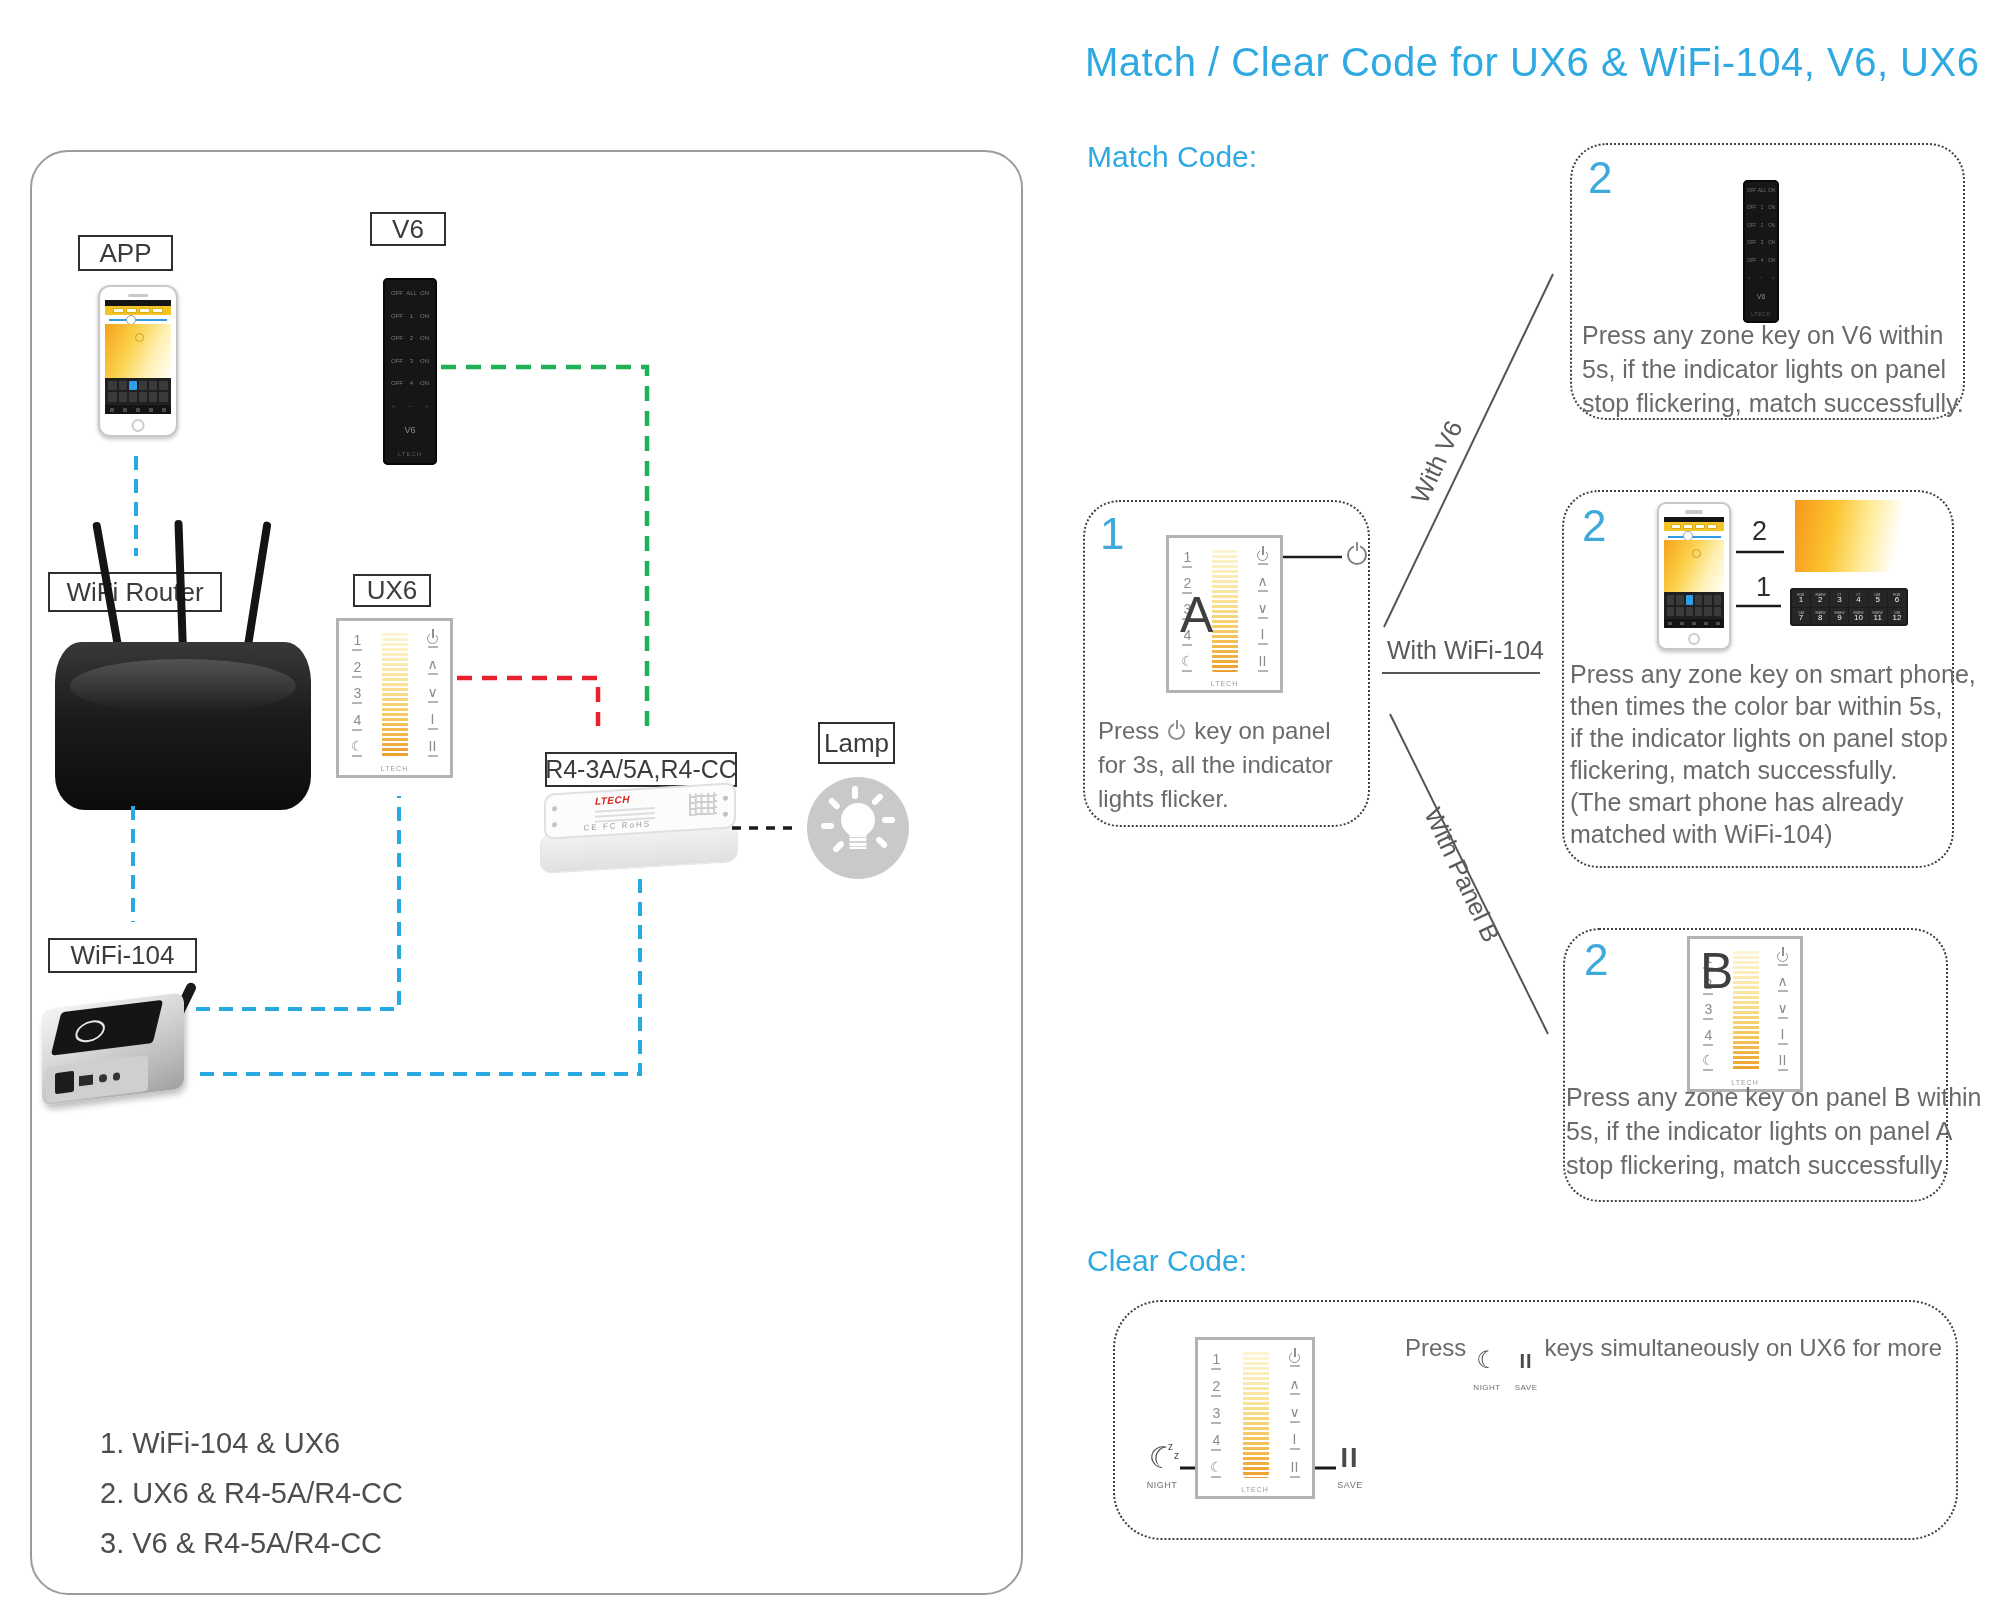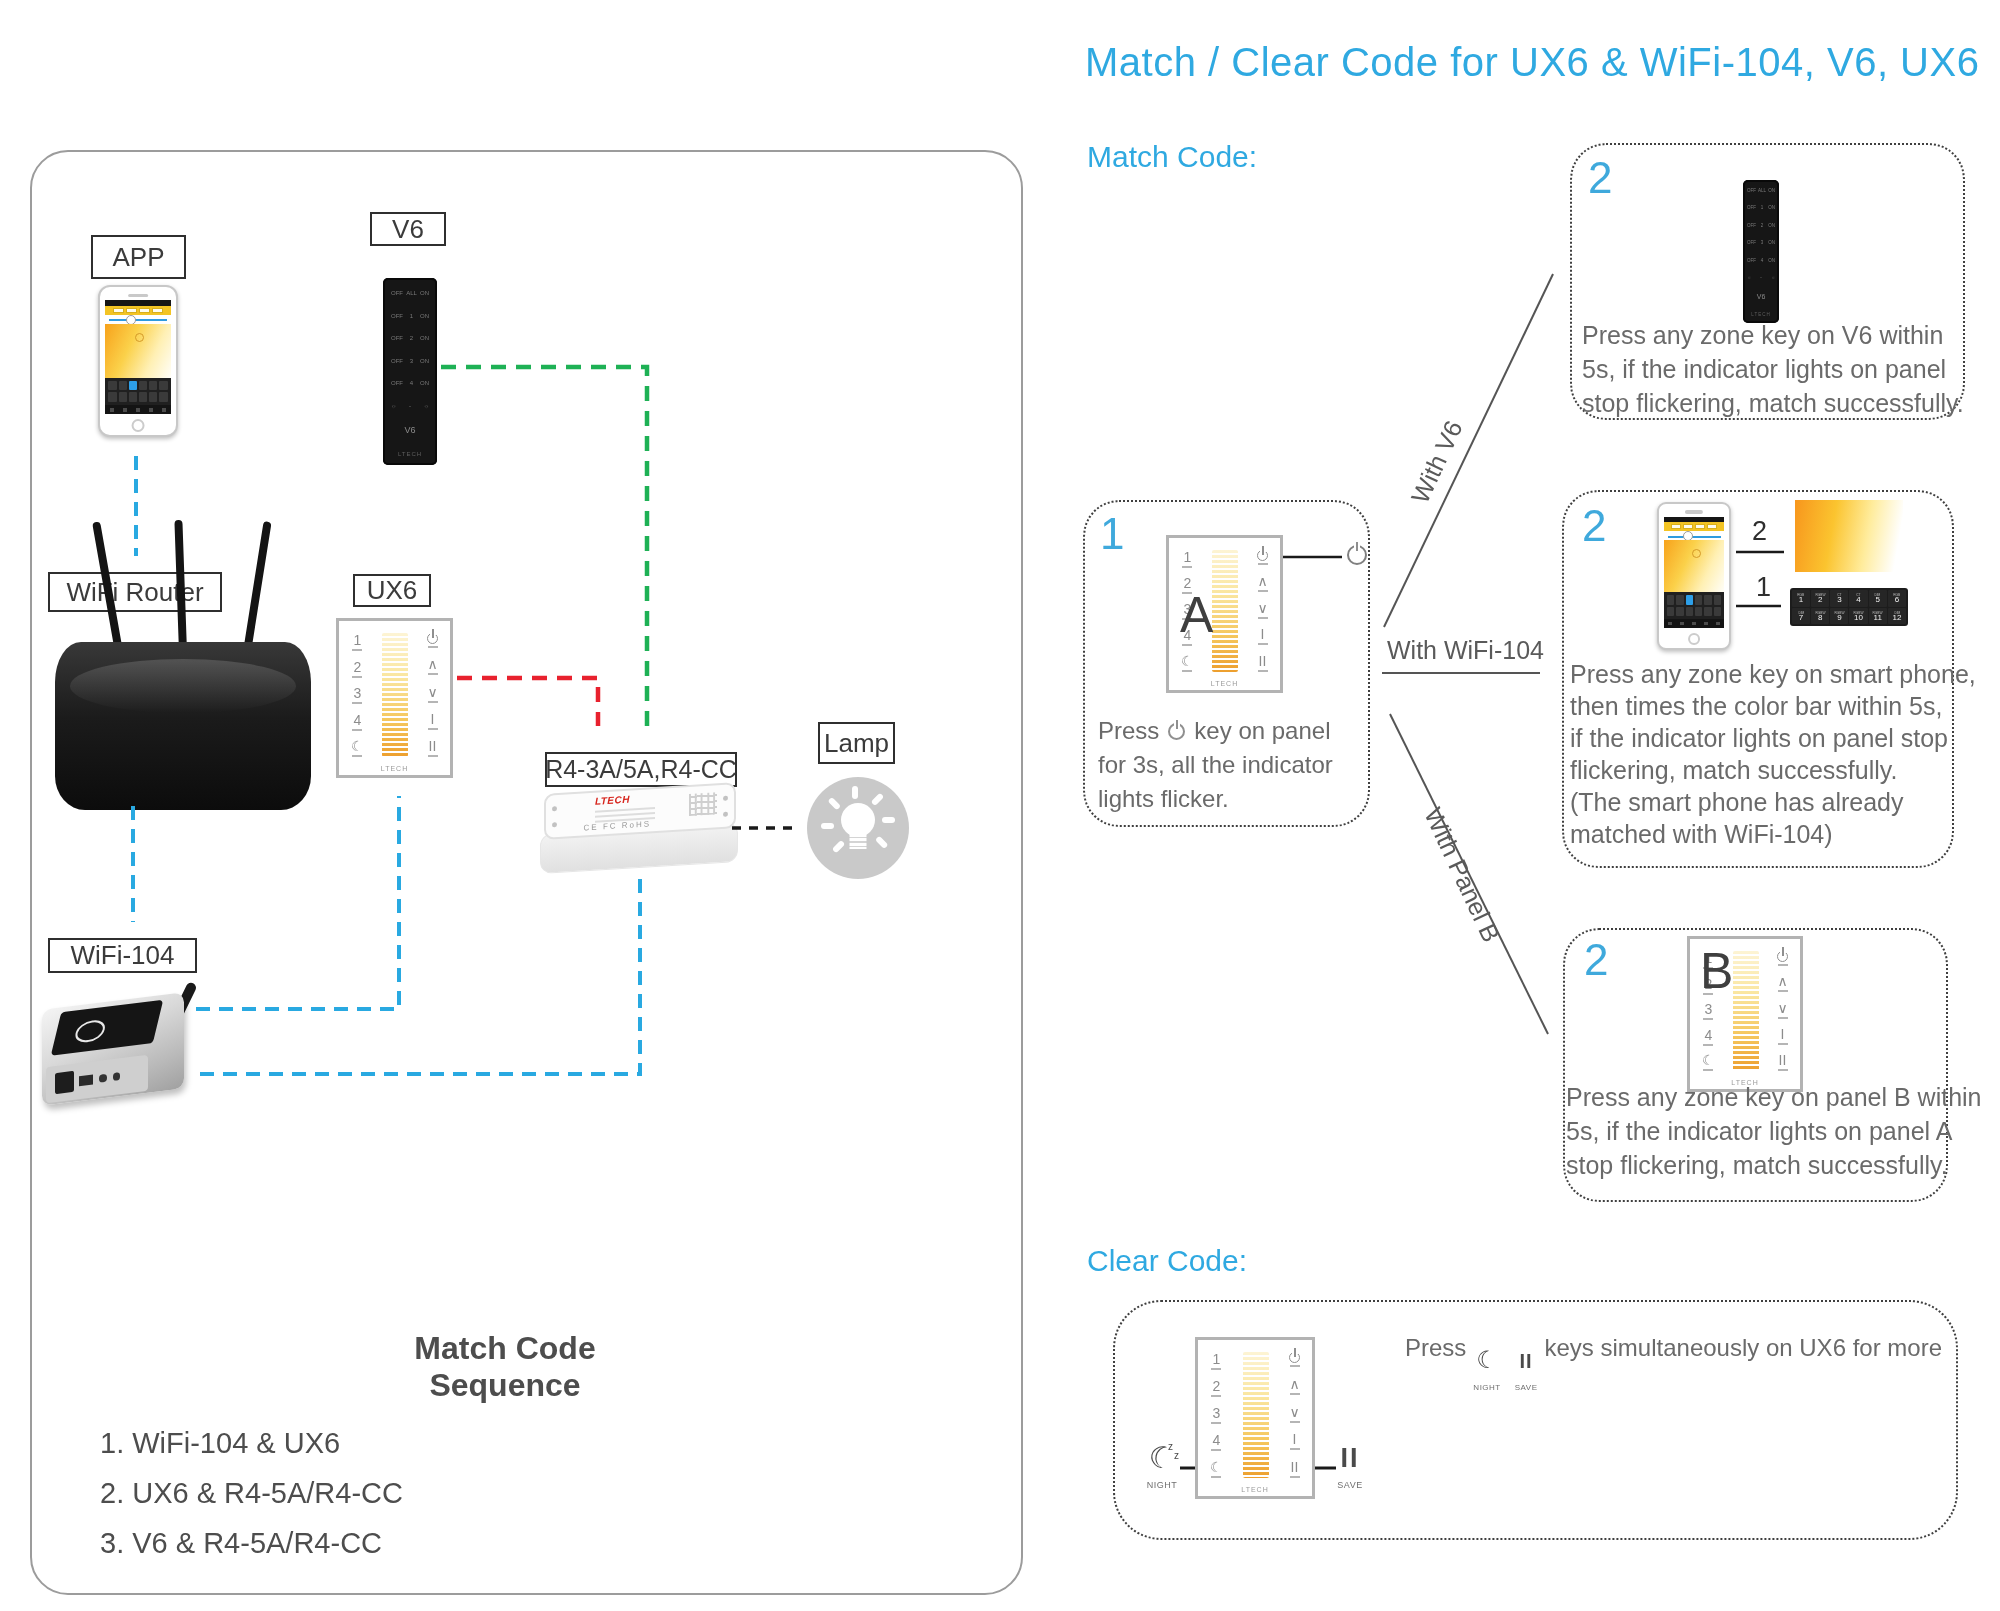--- a/index.html
+++ b/index.html
@@ -12,21 +12,21 @@
   #title-right{left:1085px;top:40px}
   .sub-blue{position:absolute;color:var(--accent_blue);font-size:30px;white-space:nowrap}
   #match-heading{left:1087px;top:140px}
   #clear-heading{left:1087px;top:1244px}
 
   
   .container-left{position:absolute;left:30px;top:150px;width:993px;height:1445px;border:2px solid #9c9c9c;border-radius:38px}
 
   
   .lbl-box{position:absolute;border:2px solid #2f2f2f;background:#fff;color:#3b3b3b;font-size:26px;display:flex;align-items:center;justify-content:center;white-space:nowrap}
-  #lbl-app{left:91px;top:235px;width:95px;height:44px}
+  #lbl-app{left:78px;top:235px;width:95px;height:36px}
   #lbl-v6{left:370px;top:212px;width:76px;height:34px}
   #lbl-router{left:48px;top:572px;width:174px;height:40px}
   #lbl-ux6{left:353px;top:574px;width:78px;height:33px}
   #lbl-r4{left:545px;top:752px;width:192px;height:35px;font-size:25px}
   #lbl-lamp{left:818px;top:722px;width:77px;height:42px}
   #lbl-wifi104{left:48px;top:938px;width:149px;height:35px}
 
   
   .dot-box{position:absolute;border:2.5px dotted #3f3f3f;border-radius:36px;background:#fff0}
   #box-1{left:1083px;top:500px;width:287px;height:327px}
@@ -367,21 +367,20 @@
       <div class="w1-face">
         <span class="w1-rj"></span>
         <span class="w1-usb"></span>
         <span class="w1-dot"></span>
         <span class="w1-dot"></span>
       </div>
     </div>
   </div>
 
 
-  <div id="seq-title">Match Code Sequence</div>
   <div id="seq-items">
       <div class="tline">1. WiFi-104 &amp; UX6</div>
       <div class="tline">2. UX6 &amp; R4-5A/R4-CC</div>
       <div class="tline">3. V6 &amp; R4-5A/R4-CC</div>
     </div>
 
   <svg id="connectors" viewBox="0 0 2000 1611">
     <defs>
       <marker id="ah-blue" markerUnits="userSpaceOnUse" markerWidth="18" markerHeight="16" refX="15" refY="7" orient="auto-start-reverse">
           <path d="M0,0 L16,7 L0,14 z" class="mk-blue"></path>

